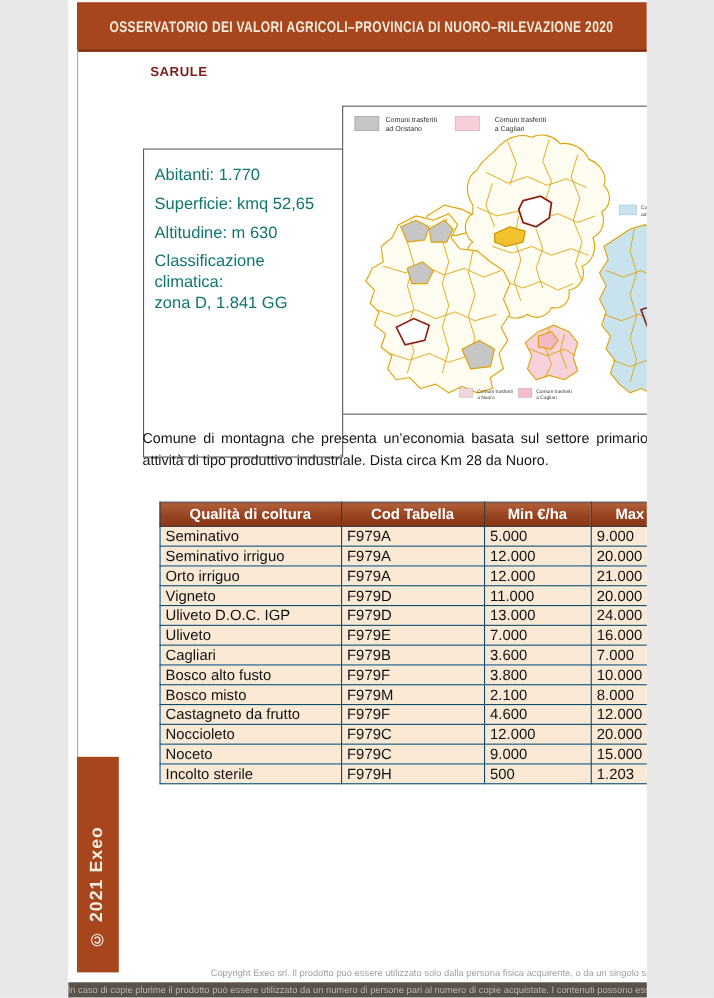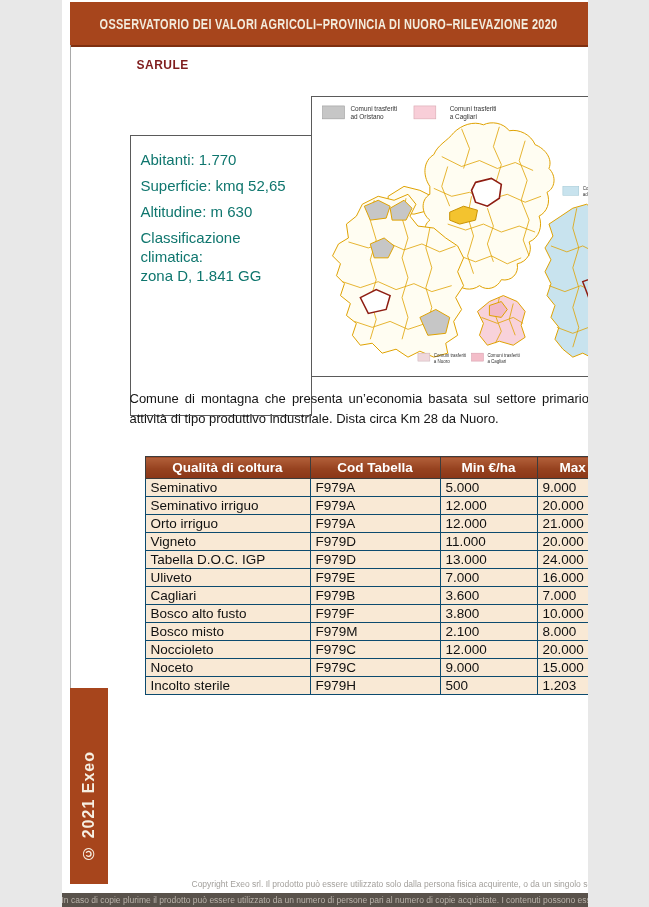--- a/index.html
+++ b/index.html
@@ -243,21 +243,21 @@
         </tr>
 
         <tr>
           <td>Vigneto</td>
           <td>F979D</td>
           <td>11.000</td>
           <td>20.000</td>
         </tr>
 
         <tr>
-          <td>Tabella D.O.C. IGP</td>
+          <td>Uliveto D.O.C. IGP</td>
           <td>F979D</td>
           <td>13.000</td>
           <td>24.000</td>
         </tr>
 
         <tr>
           <td>Uliveto</td>
           <td>F979E</td>
           <td>7.000</td>
           <td>16.000</td>
@@ -277,20 +277,26 @@
           <td>10.000</td>
         </tr>
 
         <tr>
           <td>Bosco misto</td>
           <td>F979M</td>
           <td>2.100</td>
           <td>8.000</td>
         </tr>
 
+        <tr>
+          <td>Castagneto da frutto</td>
+          <td>F979F</td>
+          <td>4.600</td>
+          <td>12.000</td>
+        </tr>
 
         <tr>
           <td>Noccioleto</td>
           <td>F979C</td>
           <td>12.000</td>
           <td>20.000</td>
         </tr>
 
         <tr>
           <td>Noceto</td>

